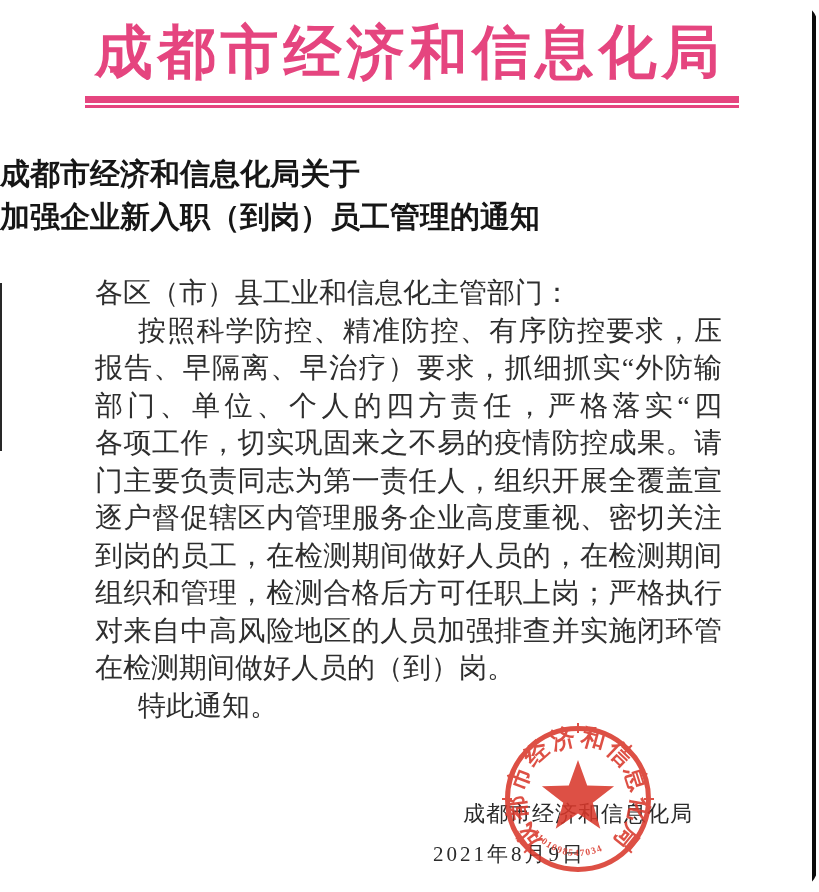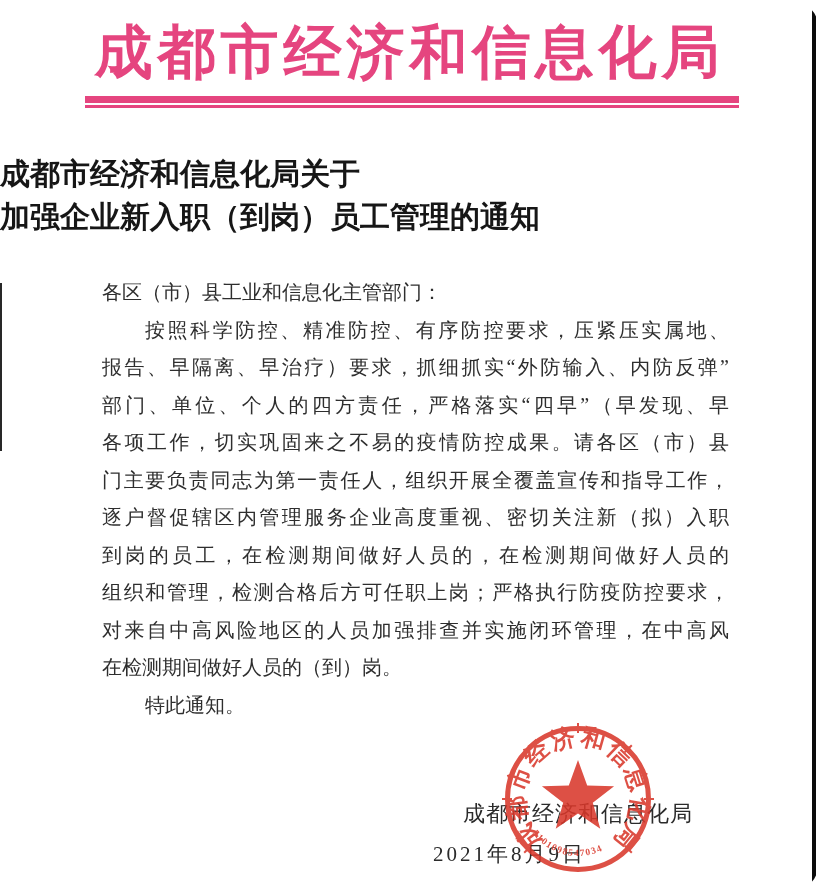--- a/index.html
+++ b/index.html
@@ -30,23 +30,23 @@
 
   
   .doc-title{
     position:absolute;top:152px;left:0;width:100%;
     color:#161616;
     font-size:30px;font-weight:bold;line-height:43px;
   }
 
   
   .body-text{
-    position:absolute;left:102px;top:274px;width:627px;
+    position:absolute;left:95px;top:274px;width:627px;
     color:#2e2e2e;
-    font-size:20px;line-height:37.5px;
+    font-size:28px;line-height:37.5px;
   }
   .bodyline{width:627px;text-align:justify;text-align-last:left;white-space:nowrap;}
   .bodyline.fill{text-align-last:justify;white-space:normal;height:37.5px;overflow:hidden;}
   .bodyline.indent{text-indent:43px;}
 
   
   .sign-agency{
     position:absolute;top:799px;left:428px;width:300px;
     text-align:center;color:#2b2b2b;
     font-size:22px;letter-spacing:1px;white-space:nowrap;

